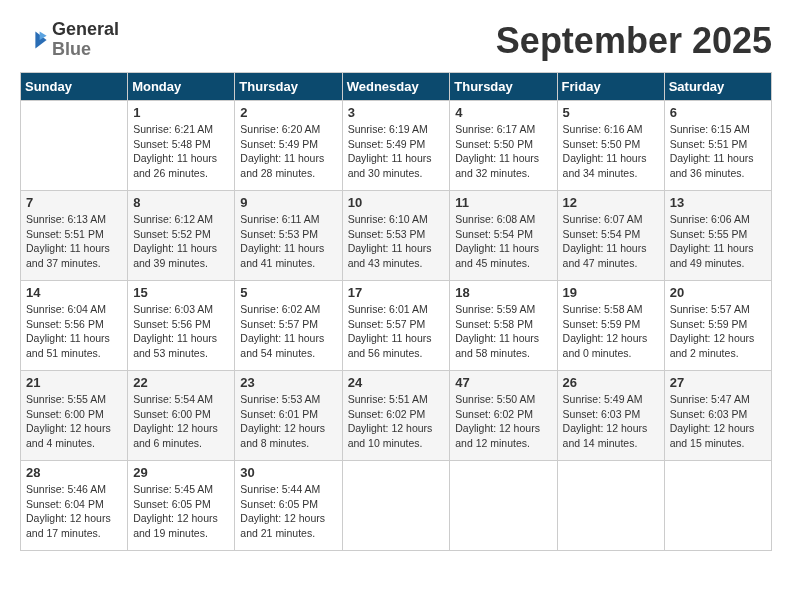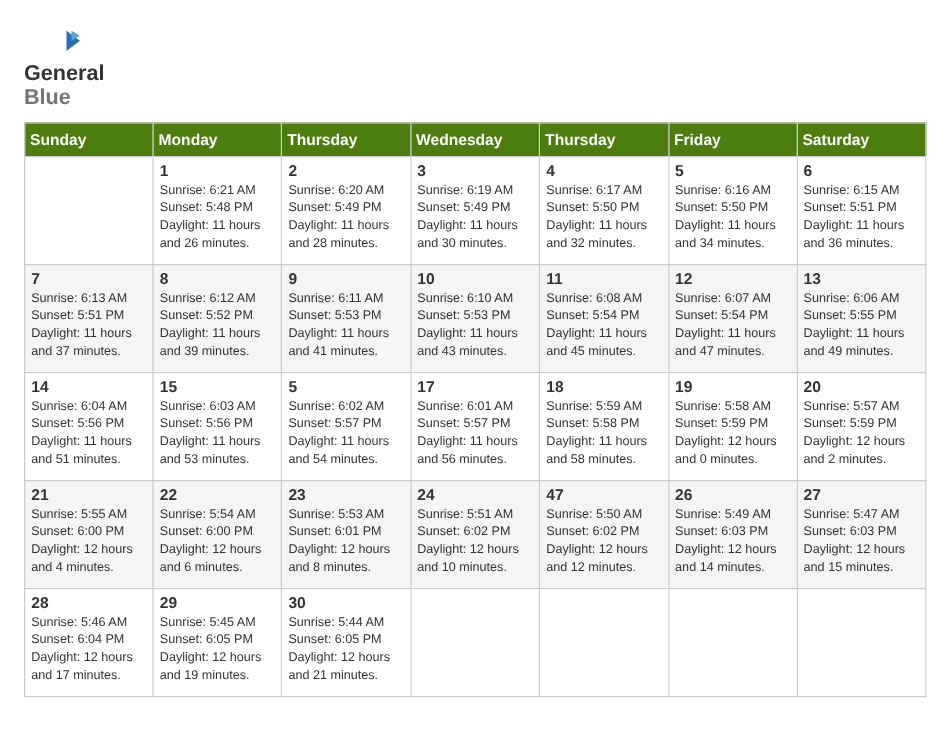--- a/index.html
+++ b/index.html
@@ -13,21 +13,20 @@
     .header-section {
       display: flex;
       justify-content: space-between;
       align-items: flex-start;
       margin-bottom: 10px;
     }
     .logo {
       display: flex;
       align-items: center;
       gap: 4px;
-      flex-direction: column;
     }
     .logo-text {
       font-size: 18px;
       font-weight: bold;
       line-height: 1.1;
     }
     .logo-general { color: #333; }
     .logo-blue { color: #737373; }
     .logo-icon {
       width: 28px;
@@ -45,21 +44,21 @@
       font-size: 16px;
       color: #333;
       font-weight: normal;
     }
     .calendar {
       width: 100%;
       border-collapse: collapse;
       font-size: 11px;
     }
     .calendar th {
-      background-color: #4d7c0f;
+      background-color: #0c4a6e;
       color: white;
       padding: 6px 4px;
       text-align: left;
       font-size: 13px;
       font-weight: bold;
       border: 1px solid #ccc;
     }
     .calendar td {
       border: 1px solid #ccc;
       padding: 4px 5px;
@@ -97,20 +96,21 @@
     <svg class="logo-icon" viewBox="0 0 40 40">
       <polygon points="22,8 38,20 22,32 22,8" fill="#2a6db5"></polygon>
       <polygon points="28,8 38,14 28,20 28,8" fill="#5ba3e0"></polygon>
     </svg>
     <div class="logo-text">
       <div class="logo-general">General</div>
       <div class="logo-blue">Blue</div>
     </div>
   </div>
   <div class="title-section">
+    <div class="month-title">September 2025</div>
   </div>
 </div>
 
 <table class="calendar">
   <thead>
     <tr>
     <th>Sunday</th>
         <th>Monday</th>
         <th>Thursday</th>
         <th>Wednesday</th>

